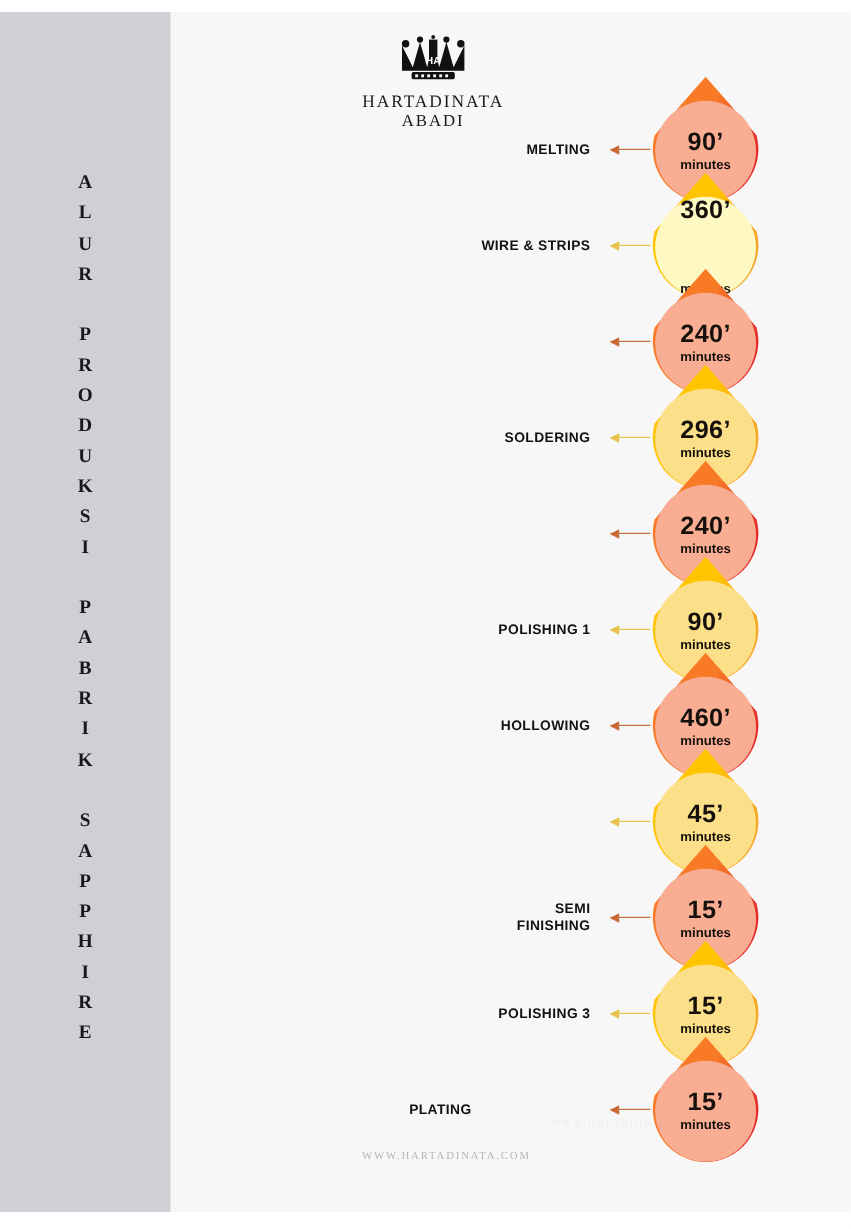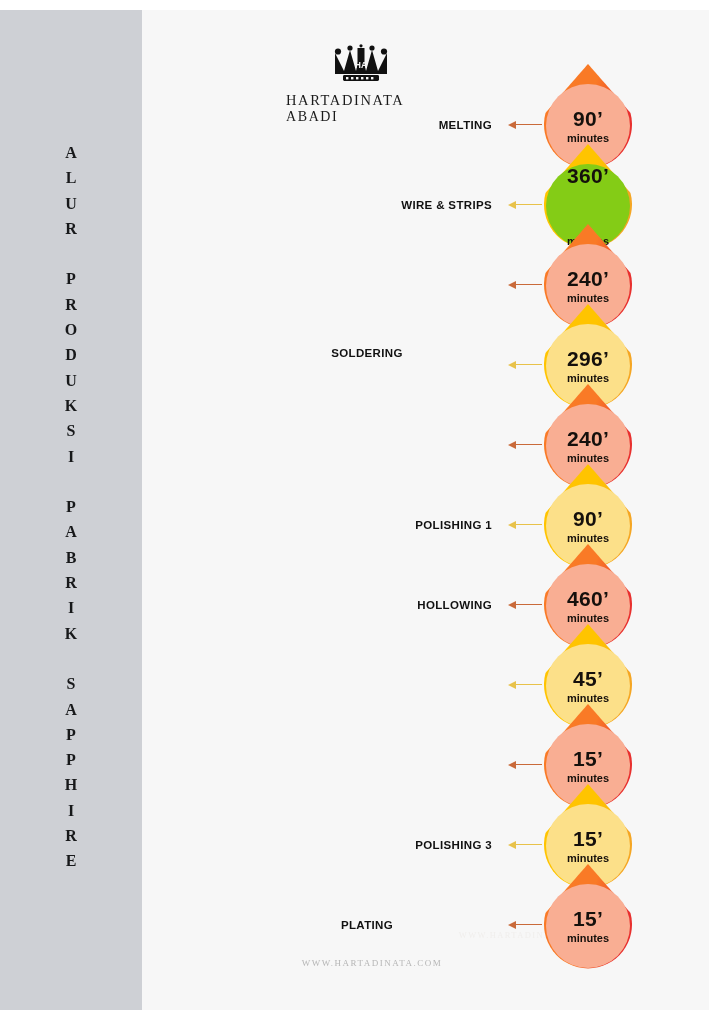--- a/index.html
+++ b/index.html
@@ -55,22 +55,23 @@
     color: #17181a;
     letter-spacing: 0px;
     white-space: pre-line;
     user-select: none;
   }
 
   
   .logo-block {
     position: absolute;
     left: 286px;
-    top: 44px;
+    top: 29px;
     width: 150px;
+    text-align: center;
   }
   .crown-wrap {
     height: 40px;
     display: flex;
     align-items: center;
     justify-content: center;
   }
   .logo-name {
     margin-top: 8px;
     font-family: "Liberation Serif", serif;
@@ -295,21 +296,21 @@
           <svg class="drop-shape" viewBox="0 0 110 110">
             <defs>
               <linearGradient id="g1" x1="0" y1="0" x2="1" y2="0.35">
                 <stop offset="0%" stop-color="#FFC400"></stop>
                 <stop offset="58%" stop-color="#FFC400"></stop>
                 <stop offset="100%" stop-color="#F5A623"></stop>
               </linearGradient>
             </defs>
             <path d="M55 0 C55 0 92 42 97.5 49 A44 44 0 1 1 12.5 49 C18 42 55 0 55 0 Z" fill="url(#g1)"></path>
           </svg>
-          <div class="drop-inner" style="background: #84cc16; gap: 46px;">
+          <div class="drop-inner" style="background: #fef9c3; gap: 46px;">
             <div class="drop-value">360’</div>
             <div class="drop-unit">minutes</div>
           </div>
         </div>
         <div class="connector" style="left: 508px; top: 56px; width: 32px;">
           <span class="head" style="border-right:8px solid #E8C24A;"></span>
           <span class="line" style="width:26px;background:#E8C24A;"></span>
         </div>
         <div class="label" style="top: 54px;">WIRE &amp; STRIPS</div>
       </div>
@@ -349,21 +350,21 @@
           </svg>
           <div class="drop-inner" style="background: rgb(252, 224, 137);">
             <div class="drop-value">296’</div>
             <div class="drop-unit">minutes</div>
           </div>
         </div>
         <div class="connector" style="left: 508px; top: 56px; width: 32px;">
           <span class="head" style="border-right:8px solid #E8C24A;"></span>
           <span class="line" style="width:26px;background:#E8C24A;"></span>
         </div>
-        <div class="label" style="top: 42px; text-align: center;">SOLDERING</div>
+        <div class="label" style="top: 54px;">SOLDERING</div>
       </div>
       <div class="step" style="top: 384px; z-index: 5;">
         <div class="drop">
           <svg class="drop-shape" viewBox="0 0 110 110">
             <defs>
               <linearGradient id="g4" x1="0" y1="0" x2="1" y2="0.35">
                 <stop offset="0%" stop-color="#F97A26"></stop>
                 <stop offset="58%" stop-color="#F97A26"></stop>
                 <stop offset="100%" stop-color="#E8302E"></stop>
               </linearGradient>
@@ -462,20 +463,22 @@
           </svg>
           <div class="drop-inner" style="background: rgb(249, 174, 147);">
             <div class="drop-value">15’</div>
             <div class="drop-unit">minutes</div>
           </div>
         </div>
         <div class="connector" style="left: 508px; top: 56px; width: 32px;">
           <span class="head" style="border-right:8px solid #C96A3A;"></span>
           <span class="line" style="width:26px;background:#C96A3A;"></span>
         </div>
+        <div class="label" style="top: 47px;">SEMI
+FINISHING</div>
       </div>
       <div class="step" style="top: 784px; z-index: 10;">
         <div class="drop">
           <svg class="drop-shape" viewBox="0 0 110 110">
             <defs>
               <linearGradient id="g9" x1="0" y1="0" x2="1" y2="0.35">
                 <stop offset="0%" stop-color="#FFC400"></stop>
                 <stop offset="58%" stop-color="#FFC400"></stop>
                 <stop offset="100%" stop-color="#F5A623"></stop>
               </linearGradient>

